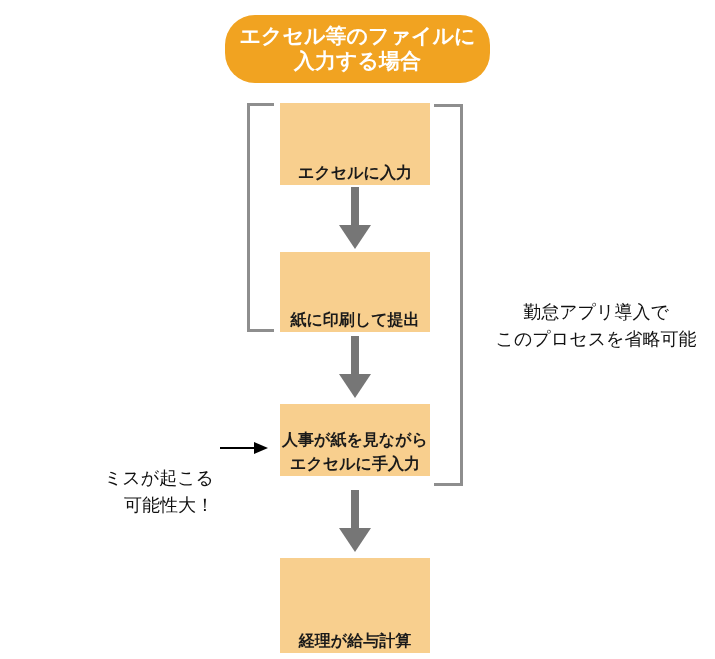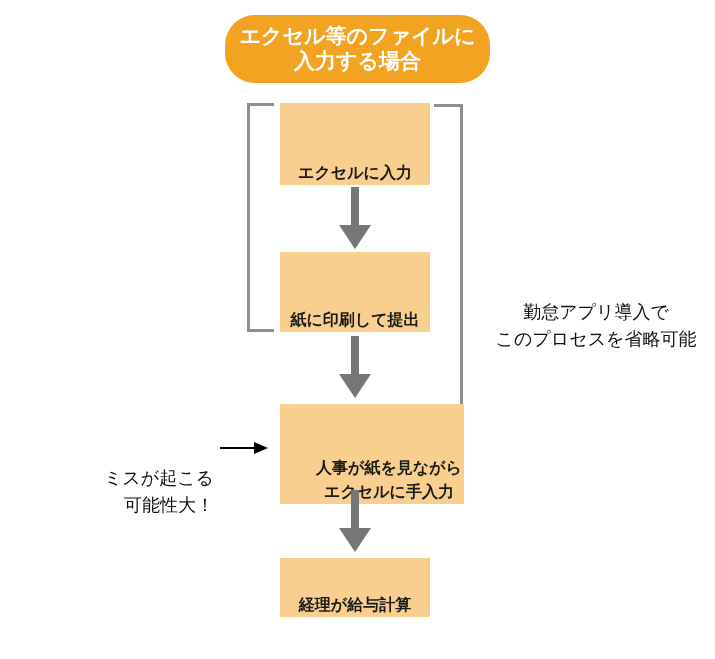--- a/index.html
+++ b/index.html
@@ -36,22 +36,22 @@
   .box{
     position:absolute;left:280px;width:150px;
     background:var(--box-bg);
     display:flex;align-items:flex-end;justify-content:center;
     color:var(--text-dark);
     font-size:16px;font-weight:bold;line-height:1.5;
     text-align:center;
   }
   .box1{top:103px;height:82px;}
   .box2{top:252px;height:80px;}
-  .box3{top:404px;height:100px;padding-left:34px;}
-  .box4{top:558px;height:59px;}
+  .box3{top:404px;height:72px;}
+  .box4{top:558px;height:95px;}
   
   .flow-arrow{position:absolute;left:339px;width:32px;height:62px;}
   .flow-arrow .shaft{fill:var(--arrow-gray);}
   .flow-arrow .head{fill:var(--arrow-gray);}
   .arrow1{top:187px;}
   .arrow2{top:336px;}
   .arrow3{top:490px;}
   
   .bracket{position:absolute;box-sizing:border-box;}
   .bracket-left{

